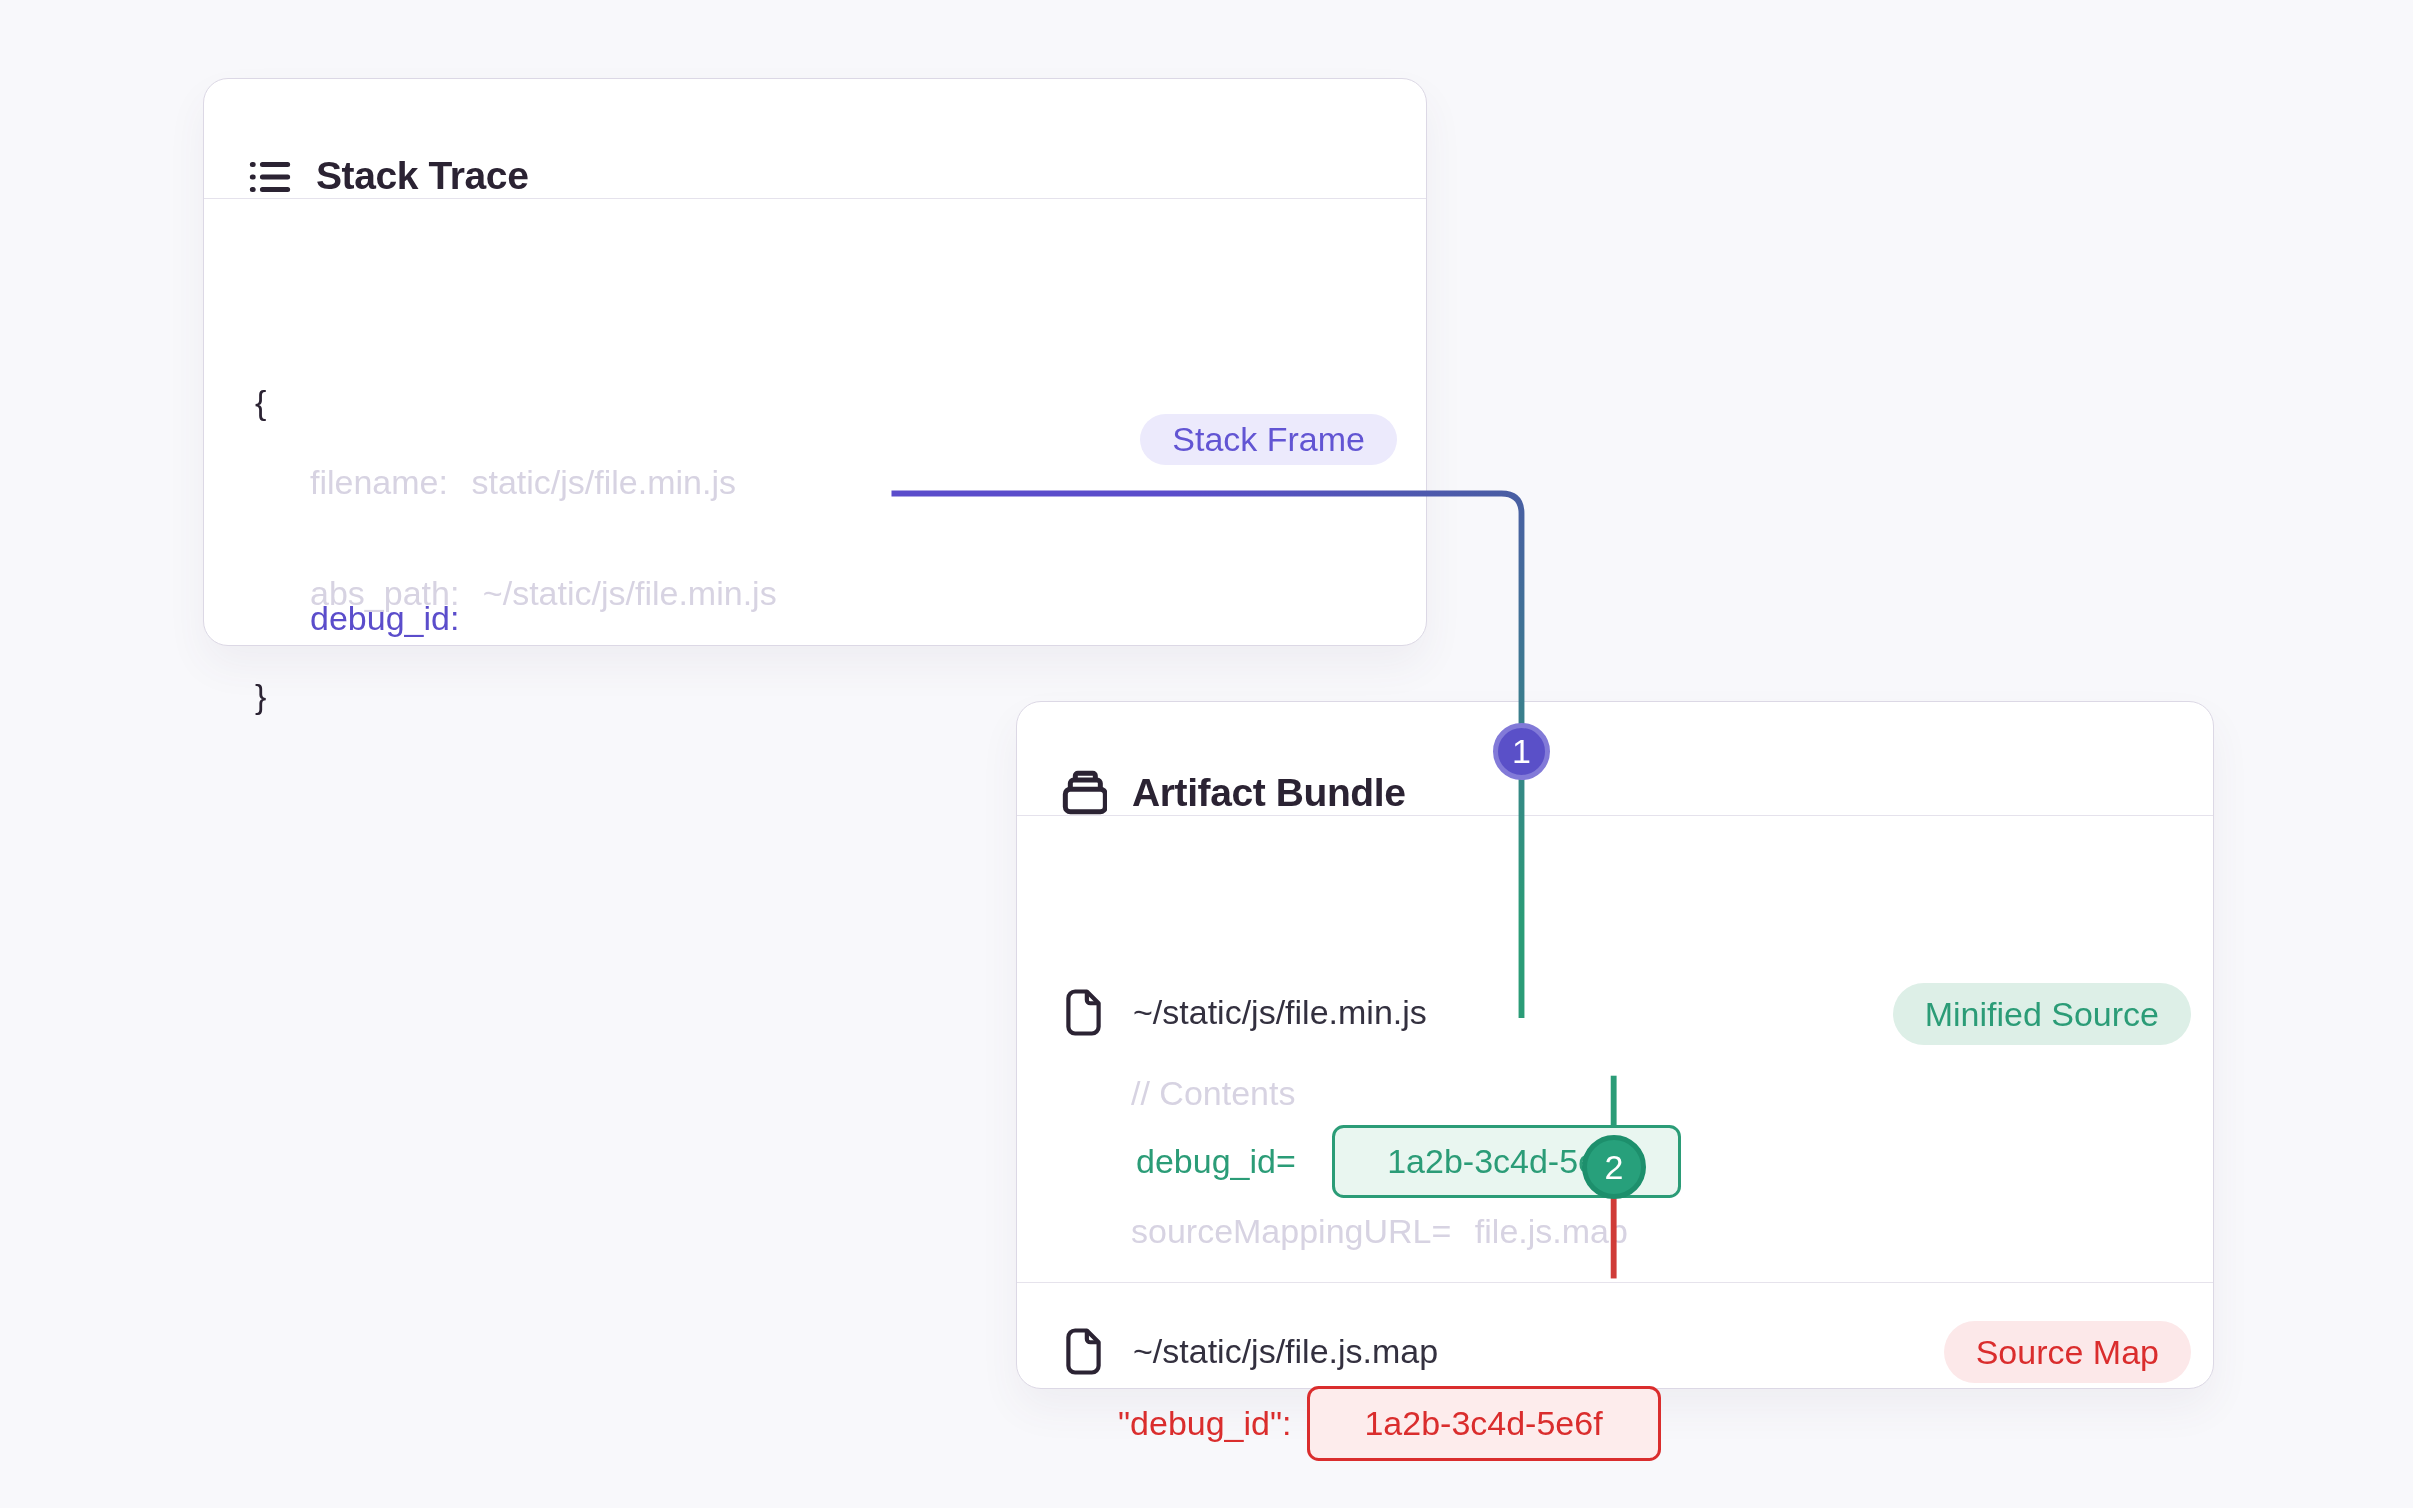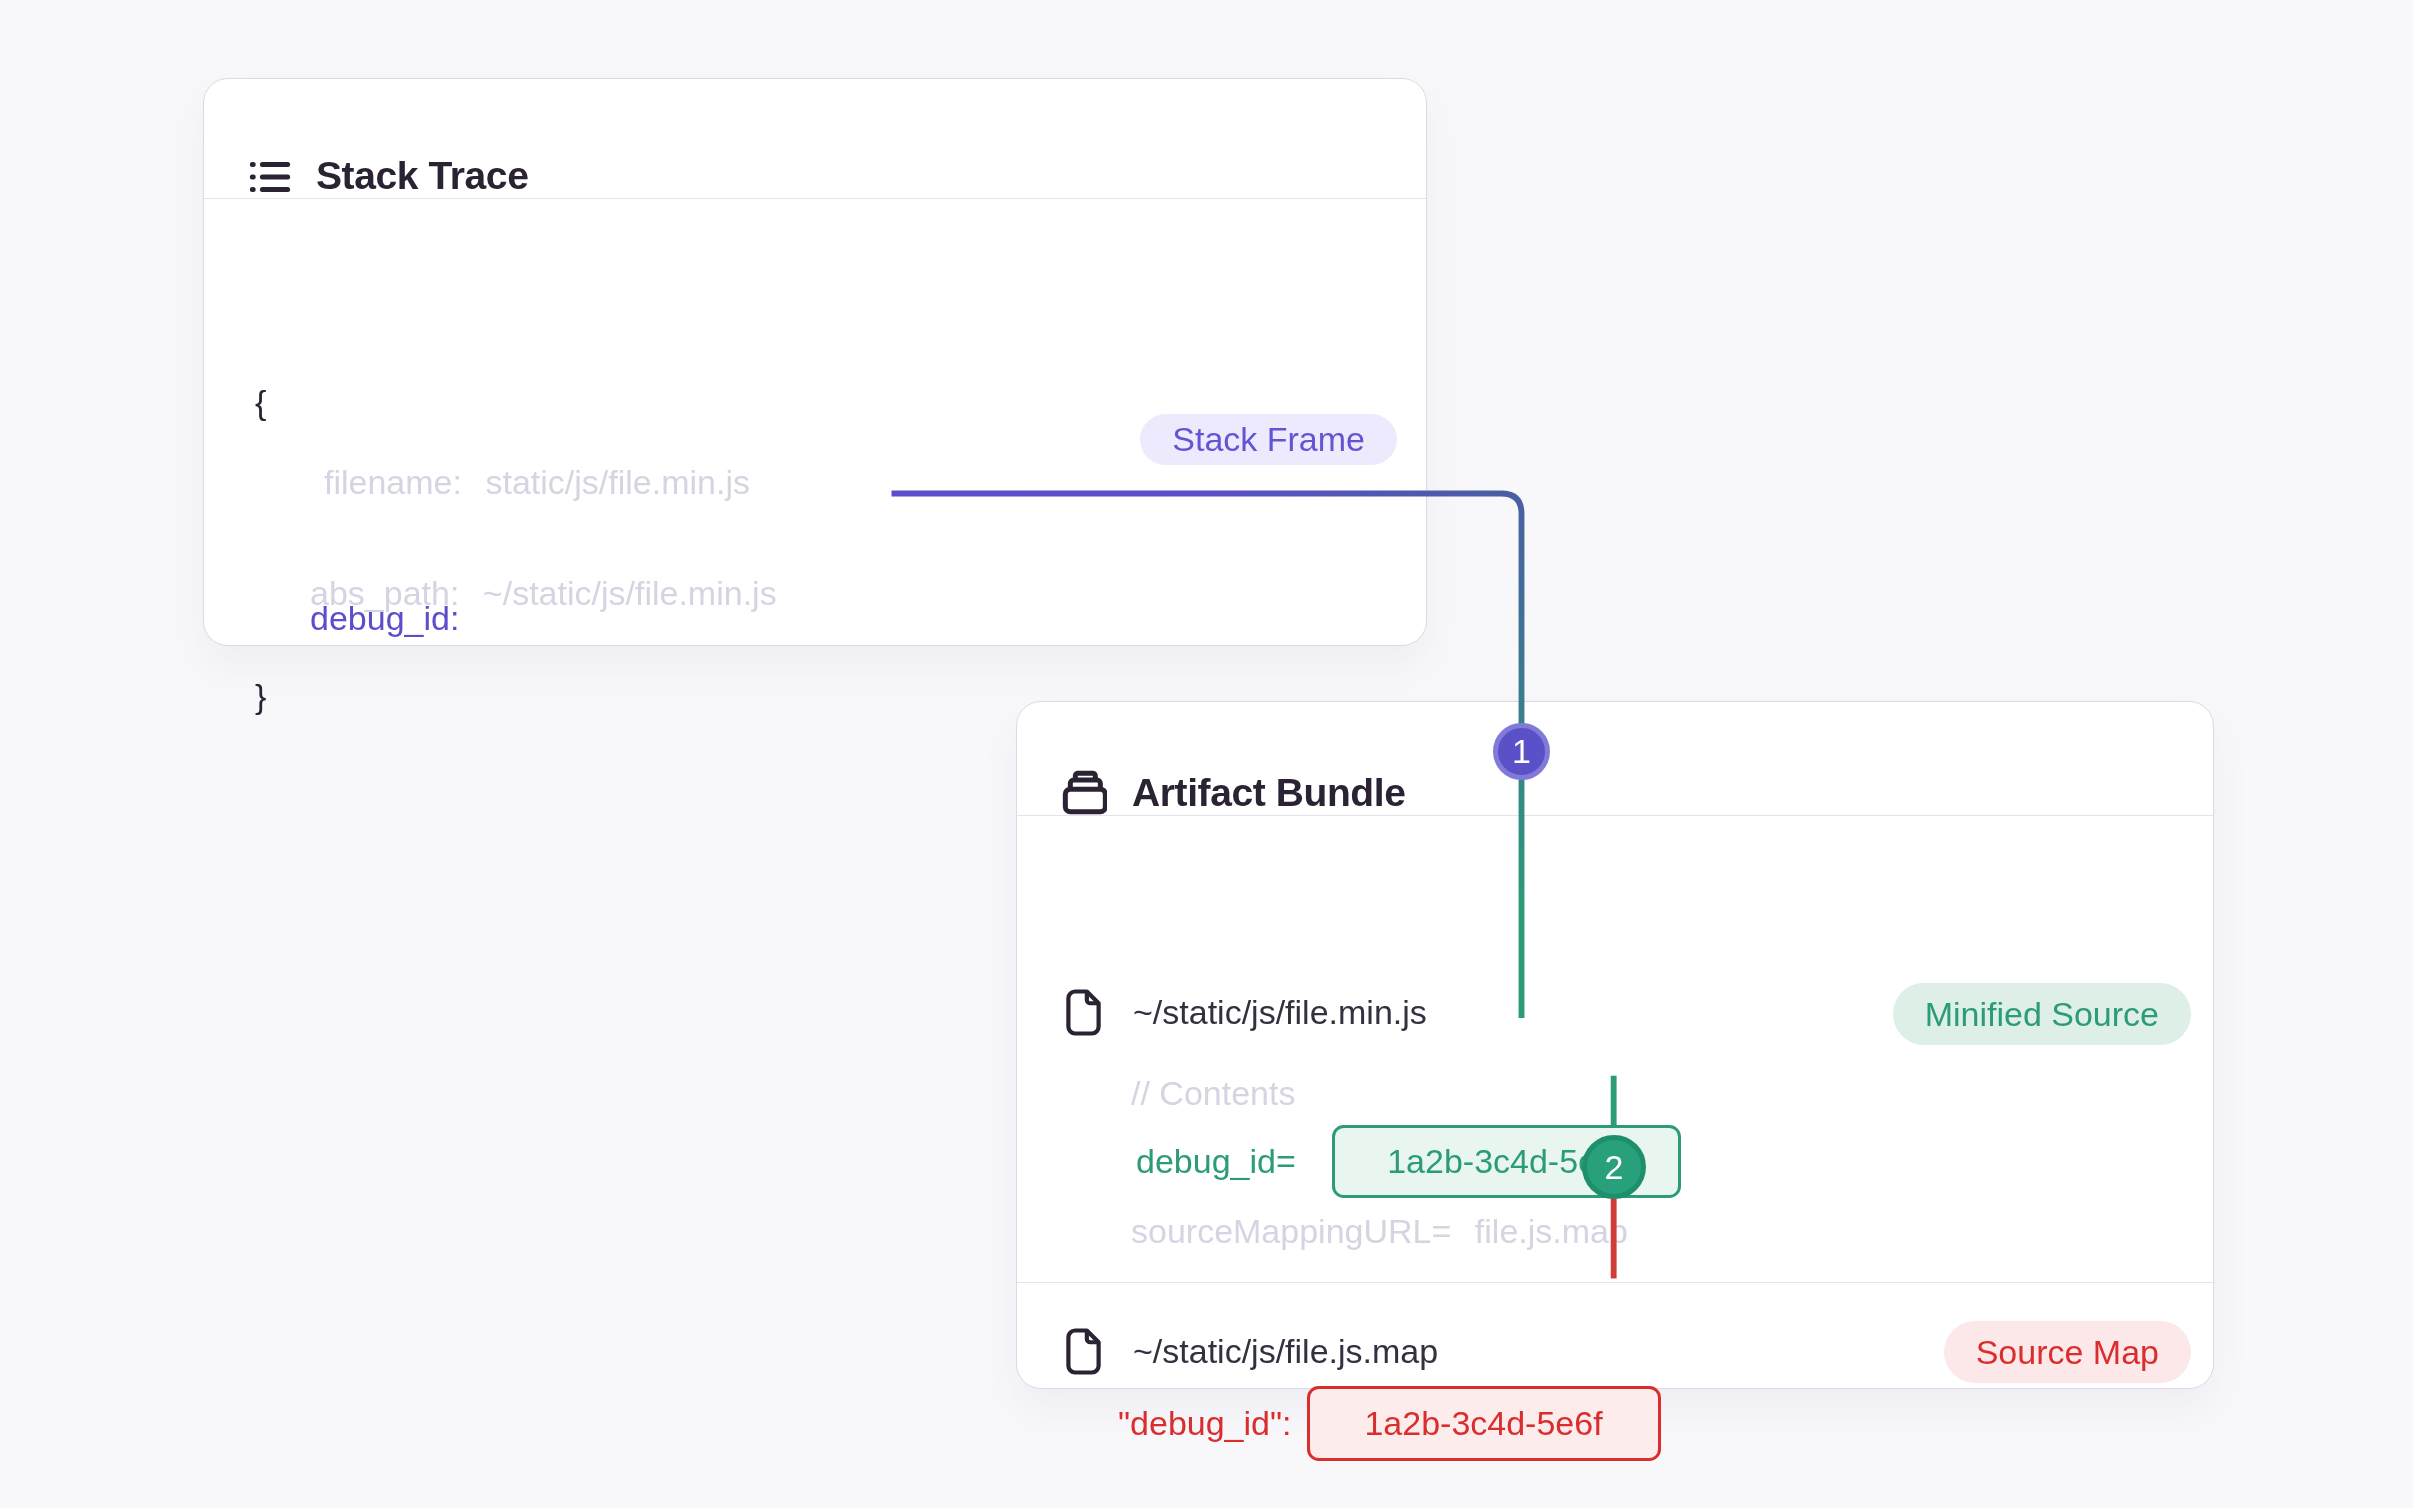--- a/index.html
+++ b/index.html
@@ -162,21 +162,21 @@
         </g>
       </svg>
       <div class="card-title">Stack Trace</div>
     </div>
 
     <div class="card-body">
       <div class="badge" id="stack-frame-badge">Stack Frame</div>
 
       <div class="code-row dark" style="left:51px; top:183px; height:40px;">{</div>
 
-      <div class="code-row" style="left:120px; top:263px; height:40px; gap:23.5px;">
+      <div class="code-row" style="left:106px; top:263px; height:40px; gap:23.5px;">
         <span class="dim">filename:</span>
         <span class="dim">static/js/file.min.js</span>
       </div>
 
       <div class="code-row" style="left:106px; top:330px; height:40px; gap:23.5px;margin-top:44px;">
         <span class="dim">abs_path:</span>
         <span class="dim">~/static/js/file.min.js</span>
       </div>
 
       <div class="code-row" style="left:106px; top:390px; height:59px; gap:8px;">

